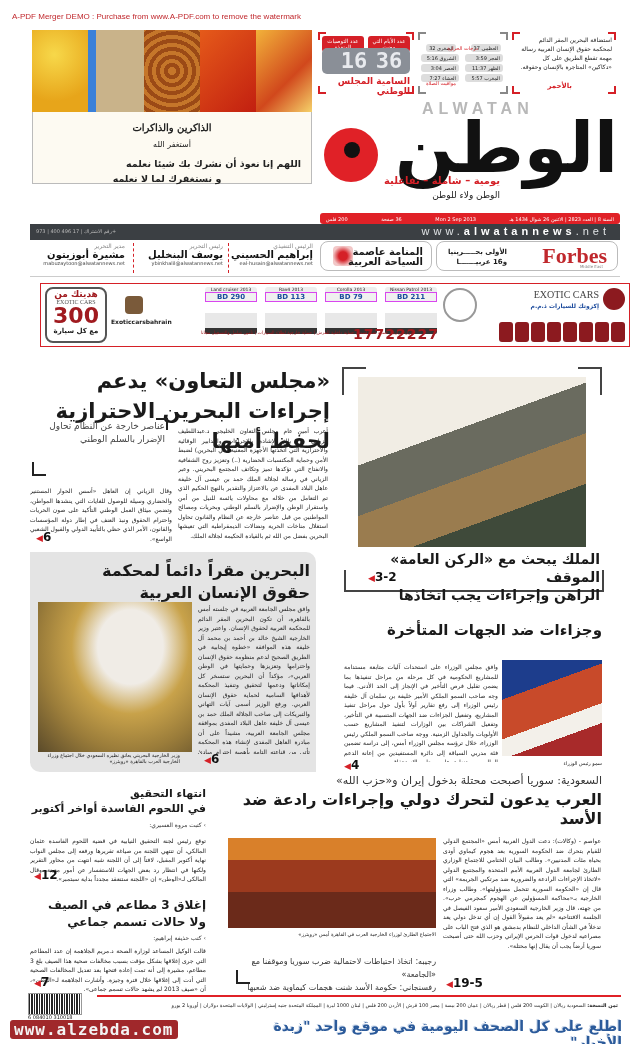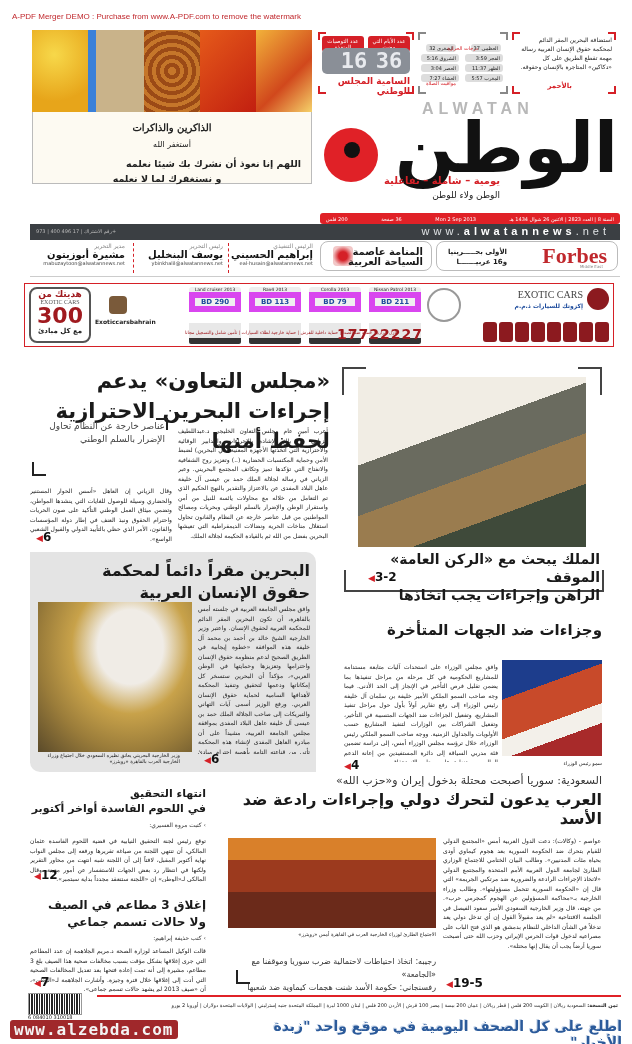--- a/index.html
+++ b/index.html
@@ -57,31 +57,31 @@
   .forbes-badge { left: 436px; top: 241px; width: 182px; height: 30px; border: 1px solid #bbb; border-radius: 8px; }
   .forbes-word { position:absolute; right: 10px; top: 1px; font-size: 22px; font-weight: bold; color: #c0282d; font-family: "Liberation Serif", serif; }
   .forbes-sub { position:absolute; right: 14px; top: 22px; font-size: 4px; color: #888; }
   .forbes-txt { position:absolute; left: 10px; top: 5px; font-size: 7px; font-weight: bold; direction: rtl; text-align:right; width: 60px; line-height: 10px; }
   .manama-badge { left: 320px; top: 241px; width: 112px; height: 30px; border: 1px solid #bbb; border-radius: 8px; }
   .manama-txt { position:absolute; right: 8px; top: 5px; font-size: 10px; font-weight:bold; line-height: 10px; direction: rtl; text-align:right; }
   .manama-logo { position:absolute; left: 12px; top: 4px; width: 20px; height: 20px; background: radial-gradient(circle,#d52027 30%,#f2c7c7 70%); border-radius: 4px; }
   .hr1 { left: 30px; top: 276px; width: 590px; height: 1px; background: #ccc; }
 
   
-  .ad { left: 24px; top: 283px; width: 590px; height: 64px; border: 1px solid #d52027; background: #fff; }
+  .ad { left: 40px; top: 283px; width: 590px; height: 64px; border: 1px solid #d52027; background: #fff; }
   .ad-left { position:absolute; left: 4px; top: 3px; width: 62px; height: 56px; border: 2px solid #555; border-radius: 8px; text-align:center; }
   .ad-left .h { font-size: 9px; font-weight: bold; color: #a01a1f; direction: rtl; }
   .ad-left .ex { font-size: 6px; color: #555; font-family: "Liberation Serif", serif; }
   .ad-left .num { font-size: 22px; font-weight: bold; color: #a01a1f; line-height: 22px; }
   .ad-left .f { font-size: 7px; font-weight: bold; direction: rtl; }
   .insta { position:absolute; left: 84px; top: 12px; width: 18px; height: 18px; background: #7a5a3a; border-radius: 4px; }
   .insta-label { position:absolute; left: 70px; top: 34px; font-size: 6px; font-weight:bold; }
   .car { position:absolute; top: 3px; width: 52px; }
   .car .model { font-size: 4.5px; text-align:center; background:#eee; border-radius: 3px 3px 0 0; }
-  .car .price { font-size: 7px; color: #1b4a9c; font-weight: bold; text-align:center; background:#f0f0f0; border:6px solid #d946ef; }
+  .car .price { font-size: 7px; color: #1b4a9c; font-weight: bold; text-align:center; background:#f0f0f0; border:1px solid #d946ef; }
   .car .body { height: 30px; margin-top: 2px; background: linear-gradient(#fff 0 30%, #e8e8e8 30% 80%, #333 80%); border-radius: 8px 8px 2px 2px; }
   .ad-phone { position:absolute; left: 312px; top: 42px; font-size: 14px; font-weight: bold; color: #a01a1f; letter-spacing: 1px; }
   .ad-brand { position:absolute; right: 30px; top: 5px; font-size: 10px; color: #444; font-family: "Liberation Serif", serif; }
   .ad-brand-logo { position:absolute; right: 4px; top: 4px; width: 22px; height: 22px; border-radius: 50%; background: #8c1a1f; }
   .ad-arabic { position:absolute; right: 30px; top: 18px; font-size: 6px; font-weight:bold; color: #1b4a9c; direction: rtl; }
   .ad-icons { position:absolute; right: 4px; top: 38px; display:flex; gap: 2px; }
   .ad-icons span { width: 14px; height: 20px; background: #8c1a1f; border-radius: 3px; display:inline-block; }
   .ad-small { position:absolute; left: 160px; top: 46px; font-size: 4.5px; color: #a01a1f; direction: rtl; }
   .stamp { position:absolute; left: 402px; top: 4px; width: 34px; height: 34px; border-radius:50%; border: 2px solid #999; }
 
@@ -251,21 +251,21 @@
     <div>السياحة العربية</div>
   </div>
 </div>
 <div class="abs hr1"></div>
 
 <div class="abs ad">
   <div class="ad-left">
     <div class="h">هديتك من</div>
     <div class="ex">EXOTIC CARS</div>
     <div class="num">300</div>
-    <div class="f">مع كل مبادئ</div>
+    <div class="f">مع كل سيارة</div>
   </div>
   <div class="insta"></div>
   <div class="insta-label">Exoticcarsbahrain</div>
   <div class="car" style="left:164px;">
     <div class="model">Land cruiser 2013</div>
     <div class="price">BD 290</div>
     <div class="body"></div>
   </div>
   <div class="car" style="left:224px;">
     <div class="model">Rav4 2013</div>

